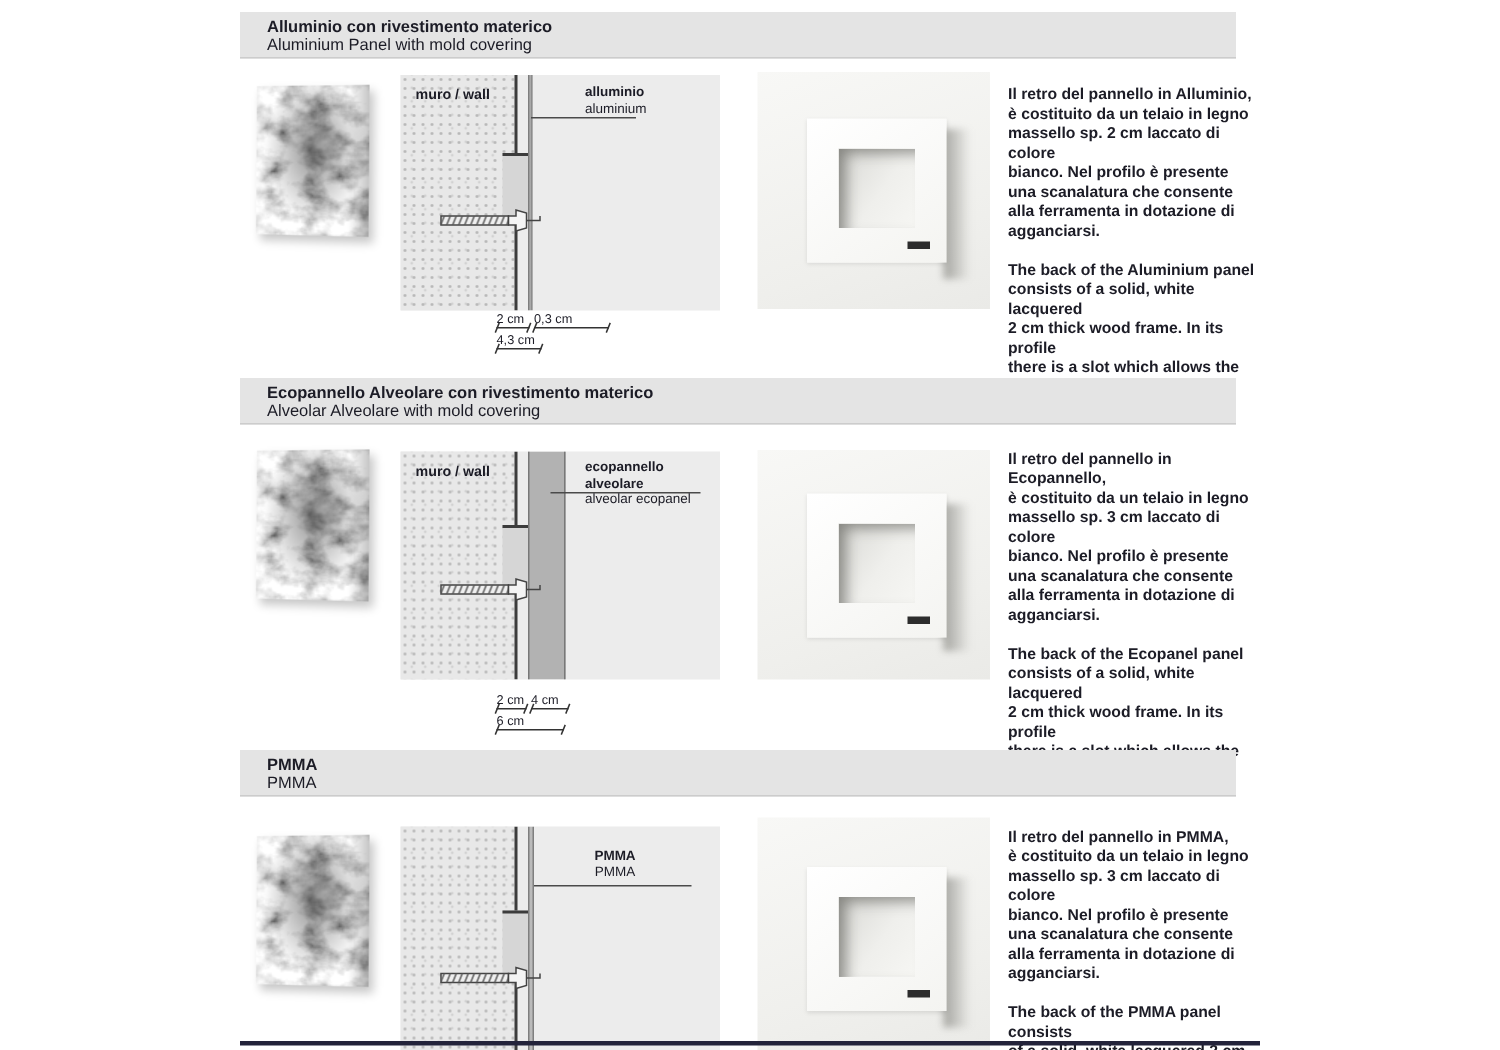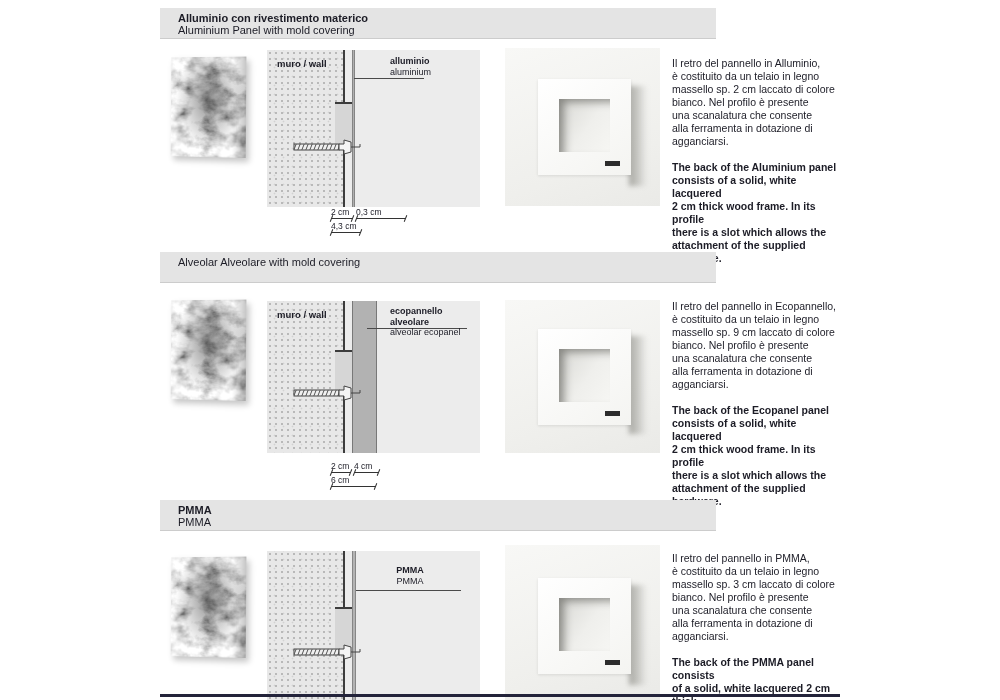--- a/index.html
+++ b/index.html
@@ -1,20 +1,20 @@
 <!DOCTYPE html>
 <html><head>
 <meta charset="utf-8">
 <style>
   html,body{margin:0;padding:0;background:#ffffff;}
   .canvas{position:relative;width:1000px;height:700px;background:#fff;overflow:hidden;
           font-family:"Liberation Sans",sans-serif;color:#1c1c26;}
 
   
-  .hdr{position:absolute;left:160px;width:556px;height:31px;background:#e4e4e4;
+  .hdr{position:absolute;left:160px;width:664px;height:31px;background:#e4e4e4;
        border-bottom:1px solid #cccccc;box-sizing:border-box;padding:4px 0 0 18px;}
   .hdr .t{font-weight:bold;font-size:11px;line-height:12px;}
   .hdr .s{font-size:11px;line-height:12px;}
 
   
   .art{position:absolute;left:170px;width:76px;height:100px;
        transform:perspective(420px) rotateY(-9deg) rotate(.4deg);
        box-shadow:3px 4px 6px rgba(0,0,0,.22);overflow:hidden;background:#dcdcdc;}
   .art svg{display:block;}
   .art::after{content:"";position:absolute;inset:0;
@@ -55,21 +55,21 @@
   .frame{position:absolute;background:linear-gradient(145deg,#ffffff 0%,#f4f4f1 100%);
          box-shadow:0 1px 3px rgba(0,0,0,.10);}
   .opening{position:absolute;left:21px;top:20px;right:21px;bottom:23px;
            background:linear-gradient(125deg,#d8d8d4 0%,#efefec 55%,#f6f6f3 100%);
            box-shadow:inset 7px 5px 9px -2px rgba(70,70,64,.55);}
   .chip{position:absolute;right:11px;bottom:9px;width:15px;height:5px;background:#2c2c2c;}
 
   
   .bodycol{position:absolute;left:672px;width:172px;font-size:10.5px;line-height:13px;}
   .para{white-space:pre-line;margin:0 0 13px 0;font-weight:bold;}
-  .para.it{font-weight:normal;}
+  .para.it{font-weight:bold;}
 
   .bottom-rule{position:absolute;left:160px;top:694px;width:680px;height:3px;background:#23233a;}
 </style>
 </head>
 <body>
 
 <svg width="0" height="0" style="position:absolute" aria-hidden="true">
   <defs>
     <pattern id="hatch" width="4" height="16" patternUnits="userSpaceOnUse">
       <path d="M0,13 L4,3" stroke="#555" stroke-width="1"></path>
@@ -146,20 +146,21 @@
 alla ferramenta in dotazione di
 agganciarsi.</p>
     <p class="para">The back of the Aluminium panel
 consists of a solid, white lacquered
 2 cm thick wood frame.  In its profile
 there is a slot which allows the
 attachment of the supplied hardware.</p>
   </div>
 
   <div class="hdr" style="top:252px">
+    <div class="t">Ecopannello Alveolare con rivestimento materico</div>
     <div class="s">Alveolar Alveolare with mold covering</div>
   </div>
 
   <div class="art" style="top:300px">
     <svg width="76" height="100">
         <rect width="76" height="100" filter="url(#artf)"></rect>
       </svg>
   </div>
 
   <div class="diagram" style="top:301px;height:152px">
@@ -195,21 +196,21 @@
     <div class="cast" style="left:124px;top:36px;width:18px;height:98px"></div>
     <div class="frame" style="left:33px;top:29px;width:93px;height:96px">
       <div class="opening"></div>
       <div class="chip"></div>
     </div>
   </div>
 
   <div class="bodycol" style="top:300px">
     <p class="para it">Il retro del pannello in Ecopannello,
 è costituito da un telaio in legno
-massello sp. 9 cm laccato di colore
+massello sp. 3 cm laccato di colore
 bianco.  Nel profilo è presente
 una scanalatura che consente
 alla ferramenta in dotazione di
 agganciarsi.</p>
     <p class="para">The back of the Ecopanel panel
 consists of a solid, white lacquered
 2 cm thick wood frame.  In its profile
 there is a slot which allows the
 attachment of the supplied hardware.</p>
   </div>

